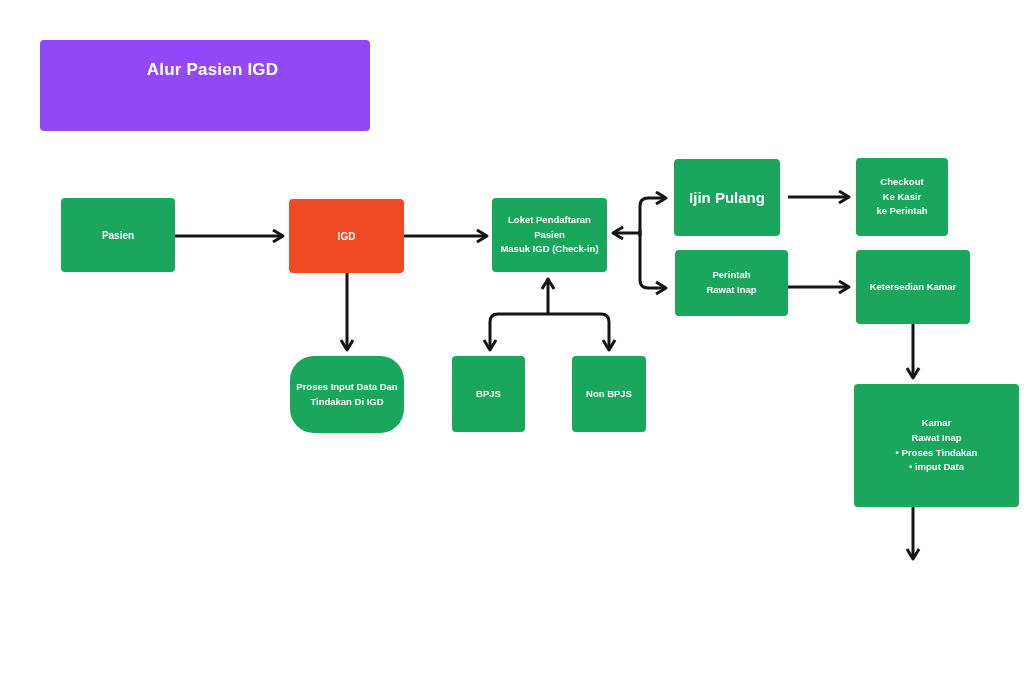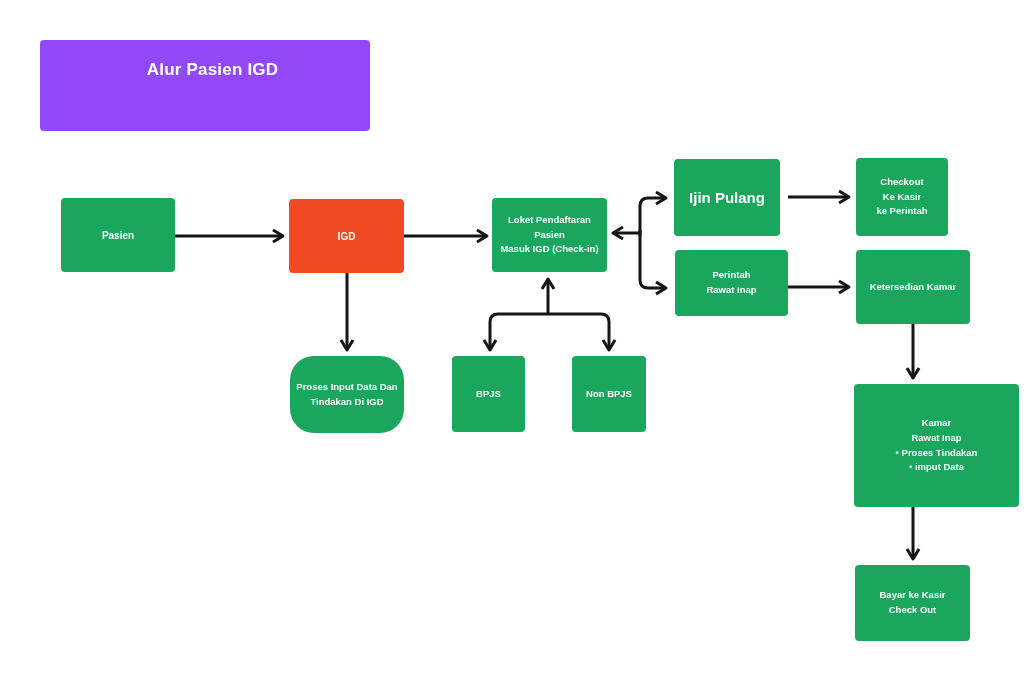--- a/index.html
+++ b/index.html
@@ -121,21 +121,14 @@
     <div class="line">Non BPJS</div>
   </div>
 
   <div class="node" style="left:842px;top:384px;width:165px;height:123px;margin-left:12px;">
     <div class="line">Kamar</div>
     <div class="line">Rawat Inap</div>
     <div class="line">•  Proses Tindakan</div>
     <div class="line">•  imput Data</div>
   </div>
 
-  <div class="node" style="left:855px;top:565px;width:115px;height:76px;">
-    <div class="line">
-      <span>Bayar ke</span>
-      <span class="b">Kasir</span>
-    </div>
-    <div class="line">Check Out</div>
-  </div>
 
 </div>
 
 </body></html>

